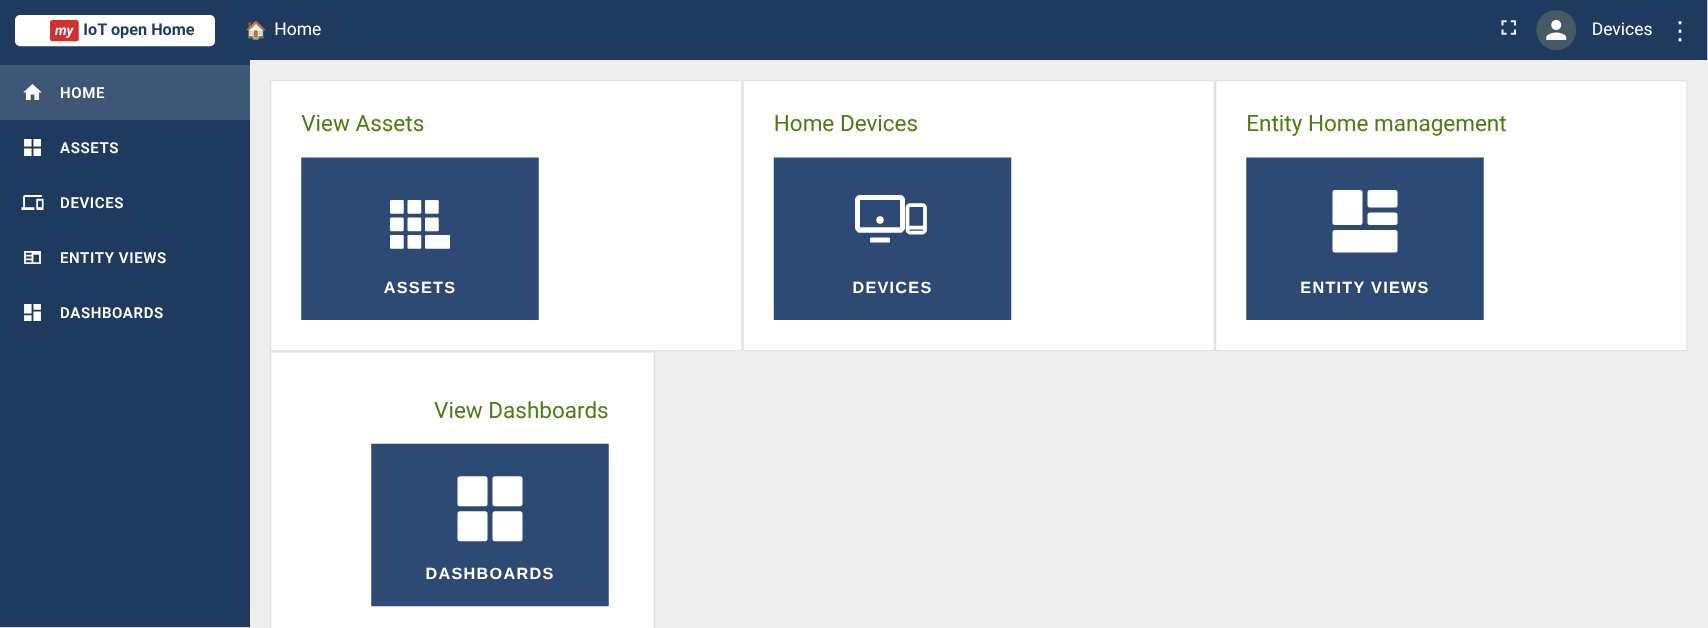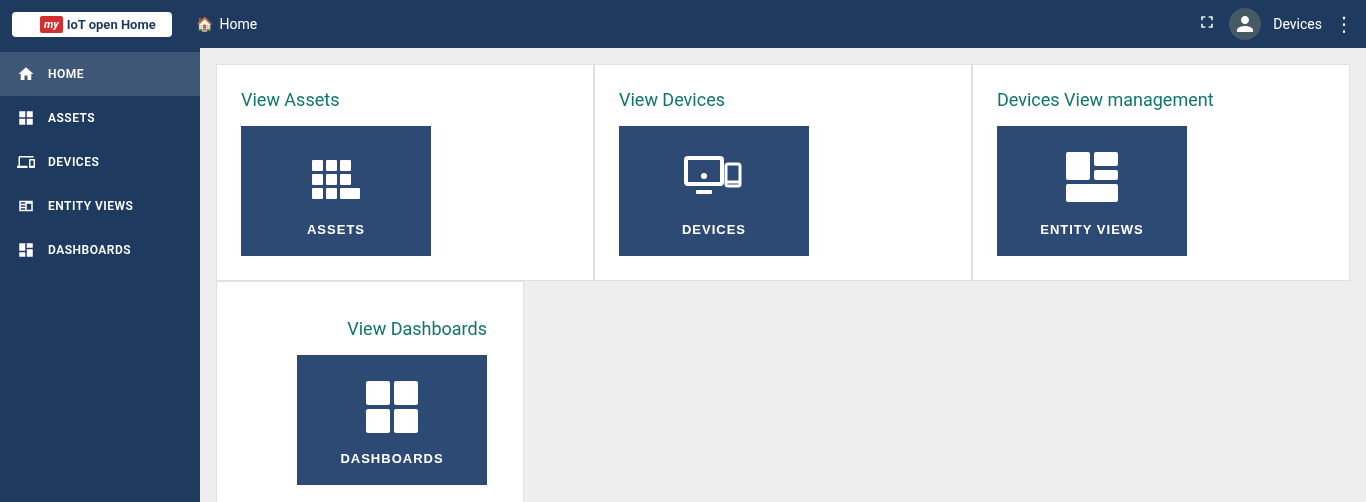--- a/index.html
+++ b/index.html
@@ -140,21 +140,21 @@
       border: 1px solid #e0e0e0;
       flex: 1;
       padding: 24px;
       display: flex;
       flex-direction: column;
       align-items: flex-start;
       gap: 16px;
     }
     .card-title {
       font-size: 18px;
-      color: #0f766e;
+      color: #4d7c0f;
       font-weight: 400;
     }
     .card-icon-btn {
       background: #2c4a73;
       width: 190px;
       height: 130px;
       display: flex;
       flex-direction: column;
       align-items: center;
       justify-content: center;
@@ -281,37 +281,37 @@
             <rect x="36" y="28" width="11" height="11" rx="1"></rect>
             <rect x="8" y="42" width="11" height="11" rx="1"></rect>
             <rect x="22" y="42" width="11" height="11" rx="1"></rect>
             <rect x="36" y="42" width="20" height="11" rx="1"></rect>
           </svg>
           <span class="card-icon-label">ASSETS</span>
         </button>
       </div>
 
       <div class="card">
-        <span class="card-title">View Devices</span>
+        <span class="card-title">Home Devices</span>
         <button class="card-icon-btn">
           <svg class="icon-svg" viewBox="0 0 64 64" fill="white">
 
             <rect x="4" y="12" width="36" height="26" rx="2" fill="none" stroke="white" stroke-width="4"></rect>
             <line x1="4" y1="38" x2="40" y2="38" stroke="white" stroke-width="4"></line>
             <rect x="14" y="44" width="16" height="4" rx="1"></rect>
             <circle cx="22" cy="30" r="3"></circle>
             <rect x="44" y="18" width="14" height="22" rx="2" fill="none" stroke="white" stroke-width="3"></rect>
             <line x1="44" y1="36" x2="58" y2="36" stroke="white" stroke-width="3"></line>
           </svg>
           <span class="card-icon-label">DEVICES</span>
         </button>
       </div>
 
       <div class="card">
-        <span class="card-title">Devices View management</span>
+        <span class="card-title">Entity Home management</span>
         <button class="card-icon-btn">
           <svg class="icon-svg" viewBox="0 0 64 64" fill="white">
 
             <rect x="6" y="6" width="24" height="28" rx="2"></rect>
             <rect x="34" y="6" width="24" height="14" rx="2"></rect>
             <rect x="34" y="24" width="24" height="10" rx="2"></rect>
             <rect x="6" y="38" width="52" height="18" rx="2"></rect>
           </svg>
           <span class="card-icon-label">ENTITY VIEWS</span>
         </button>

